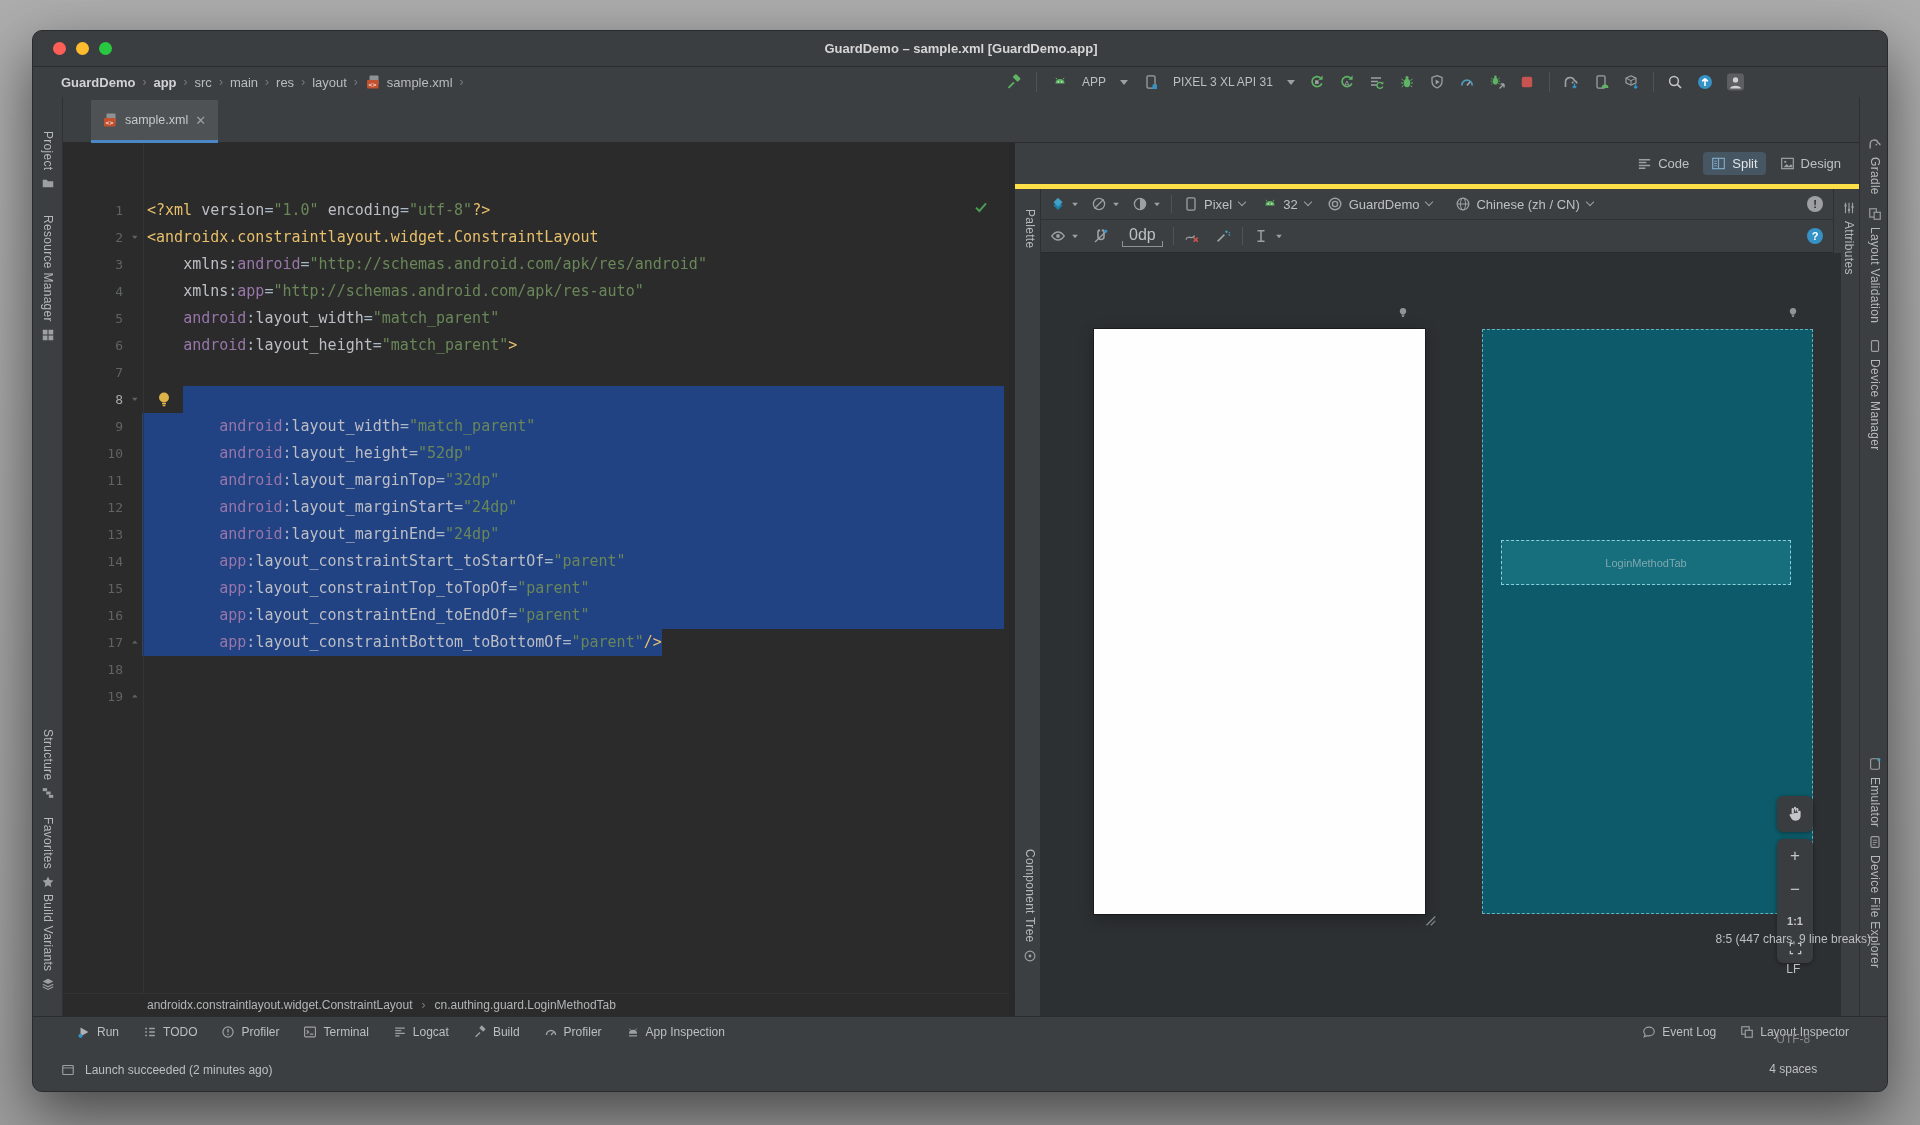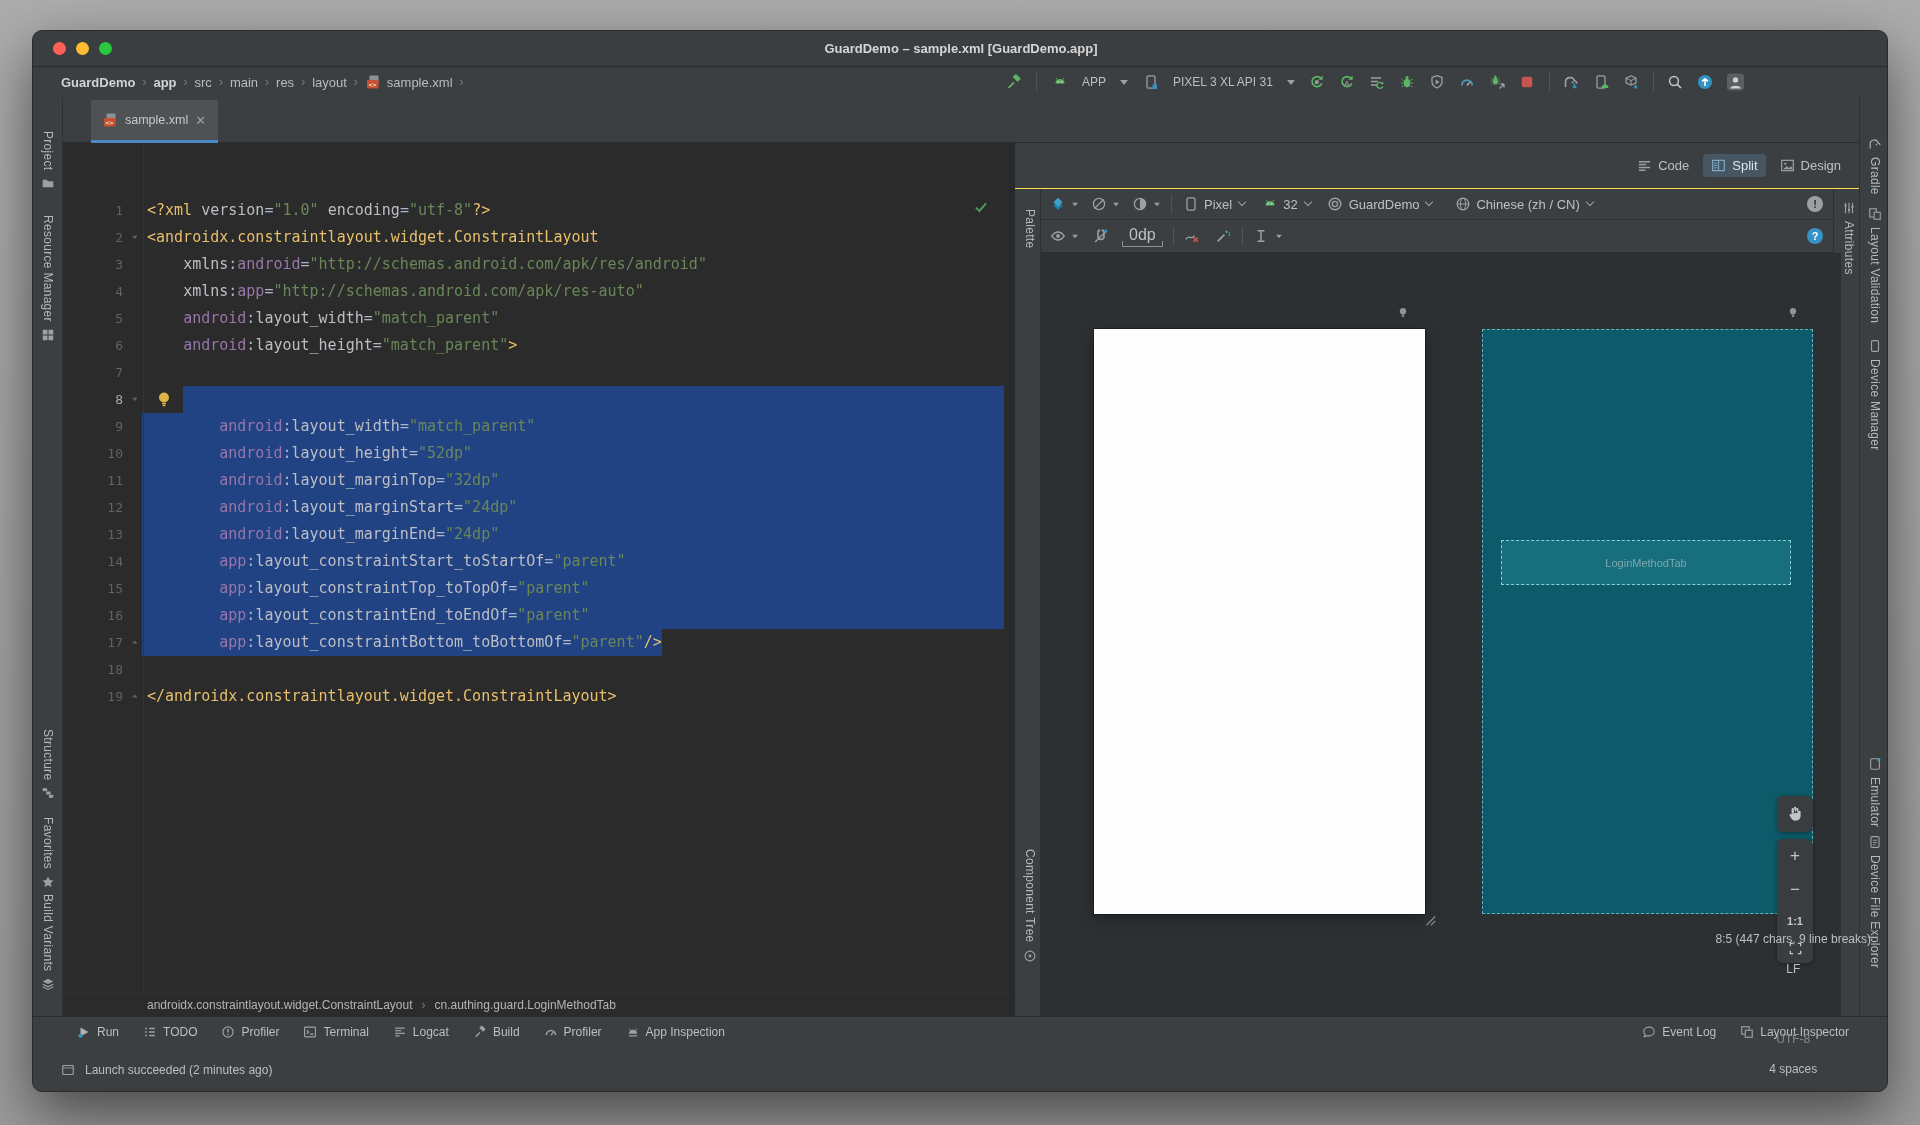--- a/index.html
+++ b/index.html
@@ -51,21 +51,21 @@
   .code-line .txt{position:absolute;left:84px;white-space:pre;}
   .cp{color:#a9b7c6;} .ct{color:#e8bf6a;} .cn{color:#9876aa;} .ca{color:#bcbec4;} .cs{color:#6a8759;}
   .bulb{position:absolute;left:92px;width:18px;height:18px;}
   .inspect-ok{position:absolute;right:20px;top:56px;width:16px;height:16px;}
   .xml-crumbs{position:absolute;left:30px;top:962px;width:946px;height:23px;background:#2b2b2b;border-top:1px solid #313437;
               display:flex;align-items:center;gap:9px;padding-left:84px;font-size:12px;color:#b2b5b7;}
   .xml-crumbs .sep{color:#7a7e80;}
   .splitter{position:absolute;left:976px;top:112px;width:6px;height:873px;background:#27292b;}
   
   .design-panel{position:absolute;left:982px;top:112px;width:844px;height:873px;background:#2e3134;}
-  .mode-row{position:absolute;left:0;top:0;width:844px;height:46px;background:#3c3f41;border-bottom:1px solid #fde047;
+  .mode-row{position:absolute;left:0;top:0;width:844px;height:46px;background:#3c3f41;border-bottom:5px solid #fde047;
             display:flex;align-items:center;justify-content:flex-end;gap:6px;padding-right:10px;}
   .mode-btn{display:flex;align-items:center;gap:6px;font-size:13px;color:#bdc0c2;padding:4px 8px;border-radius:4px;}
   .mode-btn.active{background:rgba(88,129,164,.35);color:#dfe3e6;}
   .palette-strip{position:absolute;left:0;top:46px;width:26px;height:827px;background:#3c3f41;border-right:1px solid #2e3032;}
   .attr-strip{position:absolute;left:818px;top:46px;width:26px;height:827px;background:#3c3f41;border-left:1px solid #2e3032;}
   .dtb{position:absolute;left:26px;width:792px;background:#3c3f41;display:flex;align-items:center;}
   .dtb1{top:46px;height:31px;border-bottom:1px solid #2f3234;}
   .dtb2{top:77px;height:33px;border-bottom:1px solid #2a2c2e;}
   .dtb-group{display:flex;align-items:center;gap:5px;font-size:13px;color:#bdc0c2;}
   .chev{width:6px;height:6px;border-right:1.4px solid #9da0a3;border-bottom:1.4px solid #9da0a3;
@@ -477,21 +477,20 @@
             <span class="ln">18</span>
             <span class="txt"></span>
           </div>
           <div class="code-line" style="top: 540px;">
             <span class="ln">19</span>
             <span class="fold">
               <svg width="11" height="13" viewBox="0 0 16 16" fill="none">
                 <path d="M3 9.5h8L7 5z" fill="#606366"></path>
               </svg>
             </span>
-            <span class="txt"><span class="ct">&lt;/androidx.constraintlayout.widget.ConstraintLayout&gt;</span></span>
           </div>
         </div>
       <span class="inspect-ok">
           <svg width="16" height="16" viewBox="0 0 16 16" fill="none">
             <path d="M3 8.6 6.4 12 13 4.4" stroke="#499c54" stroke-width="2"></path>
           </svg>
         </span>
     </div>
 
     <div class="xml-crumbs">

